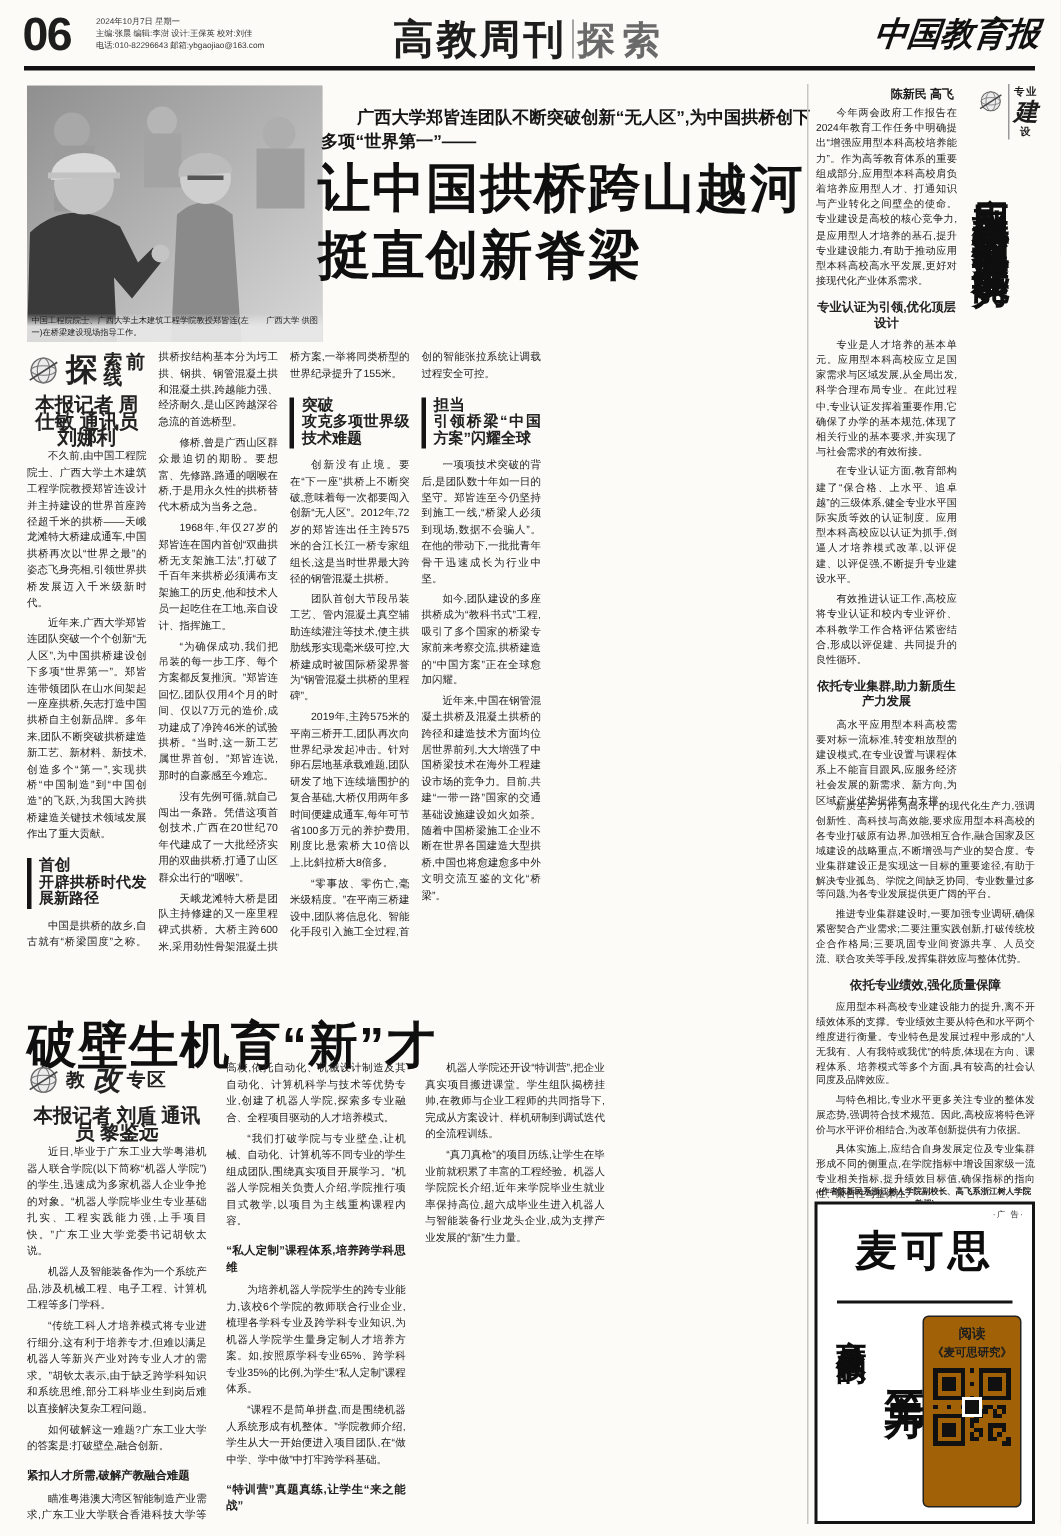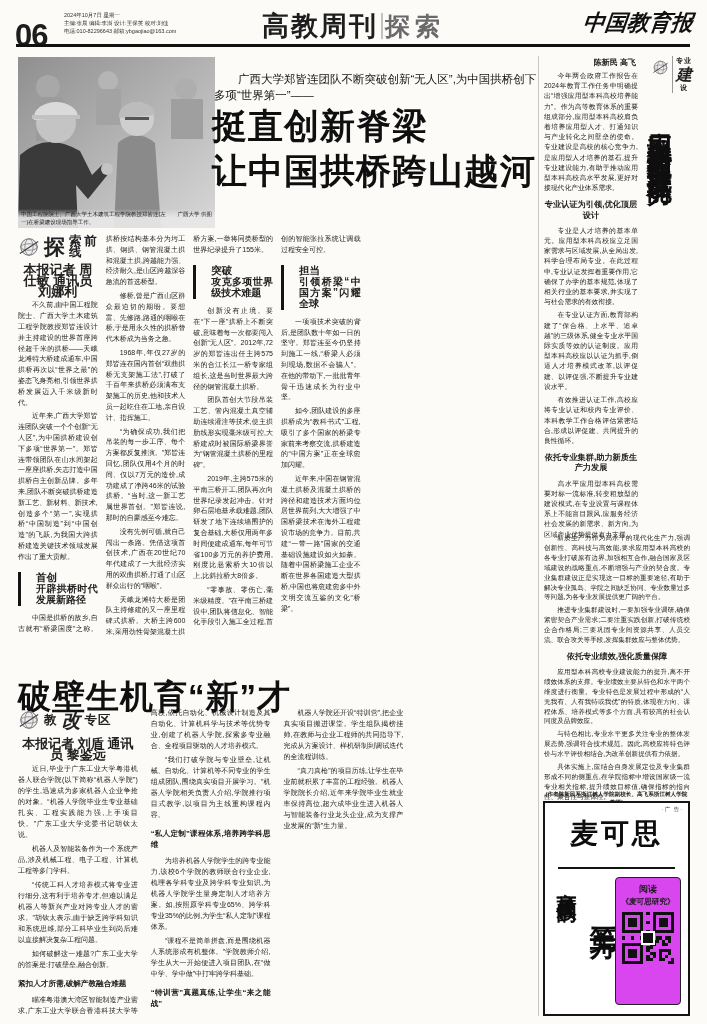--- a/index.html
+++ b/index.html
@@ -1,47 +1,47 @@
 <!DOCTYPE html>
 <html><head>
 <meta charset="utf-8">
 <style>
   html,body{margin:0;padding:0;}
   body{width:707px;height:1024px;background:#e9e7e2;font-family:"Liberation Sans",sans-serif;}
   .sheet{position:relative;width:707px;height:1024px;background:#fcfbf8;overflow:hidden;color:#1d1d1d;}
 
   
-  .pageno{position:absolute;left:15px;top:18px;font-size:31px;font-weight:700;letter-spacing:-1px;}
+  .pageno{position:absolute;left:15px;top:5px;font-size:31px;font-weight:700;letter-spacing:-1px;}
   .pageinfo{position:absolute;left:64px;top:11px;font-size:5.5px;line-height:8px;color:#333;}
   .section-title{position:absolute;left:50%;top:8px;transform:translateX(-50%);display:flex;align-items:center;gap:3px;white-space:nowrap;}
   .st-main{font-size:27px;font-weight:900;letter-spacing:2px;}
   .st-div{width:1px;height:26px;background:#8a8a8a;}
   .st-sub{font-size:25px;font-weight:600;color:#6a6a6a;letter-spacing:5px;}
   .masthead{position:absolute;right:14px;top:8px;font-family:"DejaVu Serif",serif;font-style:italic;font-weight:700;font-size:22px;transform:skewX(-6deg);color:#111;white-space:nowrap;}
   .header-rule{position:absolute;left:16px;right:17px;top:44px;height:2.5px;background:#111;}
 
   
   .photo{position:absolute;left:18px;top:57px;width:197px;height:171px;background:#bbb;}
   .photo svg{display:block;width:100%;height:100%;}
   .photo-caption{position:absolute;left:0;right:0;bottom:0;padding:2px 3px 2px;font-size:5.5px;line-height:7.5px;color:#1f1f1f;background:linear-gradient(180deg,rgba(238,238,238,0),rgba(232,232,232,.92) 45%);}
   .photo-credit{float:right;padding-left:6px;}
-  .kicker{position:absolute;left:214px;top:71px;width:330px;font-size:11.5px;font-weight:400;line-height:16px;text-indent:24px;color:#161616;}
+  .kicker{position:absolute;left:214px;top:71px;width:330px;font-size:11.5px;font-weight:700;line-height:16px;text-indent:24px;color:#161616;}
   .headline{position:absolute;left:212px;top:103px;width:330px;font-size:35px;font-weight:900;line-height:45px;letter-spacing:1px;color:#0f0f0f;white-space:nowrap;}
 
   .cols{position:absolute;text-align:justify;color:#222;}
   .cols p{margin:0 0 3px;text-indent:2em;}
   .main-cols{left:18px;top:234px;width:518px;height:406px;column-count:6;column-gap:8px;column-fill:auto;font-size:7px;line-height:10.8px;}
 
   .badge-row{display:flex;align-items:center;gap:4px;margin:2px 0 7px;}
   .badge-row svg{width:22px;height:22px;flex:0 0 auto;}
   .b-big{font-size:21px;font-weight:900;}
   .b-rest{font-size:12.5px;font-weight:800;letter-spacing:1px;}
   .byline{text-align:center;font-size:13px;font-weight:700;margin:0 0 8px;text-indent:0 !important;}
 
-  .flow-main .sh{border-left:3px solid #141414;padding-left:15px;margin:9px 0 7px;break-inside:avoid;}
+  .flow-main .sh{border-left:3px solid #141414;padding-left:5px;margin:9px 0 7px;break-inside:avoid;}
   .flow-main .sh-label{font-size:10.5px;font-weight:900;}
   .flow-main .sh-title{font-size:10px;font-weight:700;margin-top:2px;}
 
   
   .kicker2{position:absolute;left:26px;top:648px;font-size:11px;font-weight:700;color:#161616;}
   .headline2{position:absolute;left:18px;top:675px;font-size:33px;font-weight:900;letter-spacing:1px;color:#0f0f0f;}
   .bottom-cols{left:18px;top:707px;width:518px;height:310px;column-count:4;column-gap:13px;column-fill:auto;font-size:7px;line-height:11px;}
   .b2-big{font-size:19px;font-weight:900;font-style:italic;font-family:"DejaVu Serif",serif;}
   .flow-bottom .sh{margin:8px 0 5px;break-inside:avoid;}
   .flow-bottom .sh-title{font-size:7.6px;font-weight:900;}
@@ -62,21 +62,21 @@
   .r-note{position:absolute;left:543px;top:791px;width:147px;font-size:5.6px;font-weight:700;text-align:center;color:#222;}
 
   
   .ad{position:absolute;left:543px;top:801px;width:147px;height:215px;border:2.5px solid #141414;background:#fff;box-sizing:border-box;}
   .ad-label{position:absolute;right:5px;top:3px;font-size:5.5px;letter-spacing:1px;color:#333;}
   .ad-brand{position:absolute;left:0;right:0;top:12px;text-align:center;font-size:28px;font-weight:900;letter-spacing:3px;color:#0d0d0d;}
   .ad-rule{position:absolute;left:13px;right:13px;top:64px;height:2px;background:#141414;}
   .ad-vert{position:absolute;left:9px;top:74px;height:134px;display:flex;}
   .ad-v1{writing-mode:vertical-lr;font-size:20px;font-weight:900;letter-spacing:2px;color:#0d0d0d;}
   .ad-v2{writing-mode:vertical-lr;font-size:28px;font-weight:900;letter-spacing:2px;margin-left:3px;padding-top:26px;color:#0d0d0d;}
-  .ad-qr-box{position:absolute;right:7px;top:74px;width:66px;height:128px;border:1.5px solid #222;border-radius:4px;box-sizing:border-box;text-align:center;padding-top:5px;background:#d946ef;}
+  .ad-qr-box{position:absolute;right:7px;top:74px;width:66px;height:128px;border:1.5px solid #222;border-radius:4px;box-sizing:border-box;text-align:center;padding-top:5px;background:#a16207;}
   .qr-t1{font-size:9px;font-weight:900;}
   .qr-t2{font-size:7.6px;font-weight:900;margin-top:1px;}
   .qr{width:52px;height:52px;margin:5px auto 0;}
 </style>
 </head>
 <body>
 
 <div class="sheet">
 
   <div class="pageno">06</div>
@@ -119,22 +119,22 @@
       <circle cx="89" cy="112" r="6" fill="#c4c4c4"></circle>
     </svg>
     <div class="photo-caption">
       <span class="photo-credit">广西大学 供图</span>
       <span>中国工程院院士、广西大学土木建筑工程学院教授郑皆连(左一)在桥梁建设现场指导工作。</span>
     </div>
   </div>
 
   <div class="kicker">广西大学郑皆连团队不断突破创新“无人区”,为中国拱桥创下多项“世界第一”——</div>
   <div class="headline">
+    <div>让中国拱桥跨山越河</div>
     <div>挺直创新脊梁</div>
-    <div>让中国拱桥跨山越河</div>
   </div>
 
   <div class="cols main-cols flow-main">
     <div class="badge-row">
       <svg viewBox="0 0 24 24">
         <circle cx="12" cy="12" r="9" fill="#ececec" stroke="#666" stroke-width="1"></circle>
         <ellipse cx="12" cy="12" rx="4.5" ry="9" fill="none" stroke="#777" stroke-width="0.8"></ellipse>
         <ellipse cx="12" cy="12" rx="9" ry="3.5" fill="none" stroke="#777" stroke-width="0.8"></ellipse>
         <line x1="2" y1="19" x2="22" y2="6" stroke="#444" stroke-width="1.3"></line>
       </svg>

